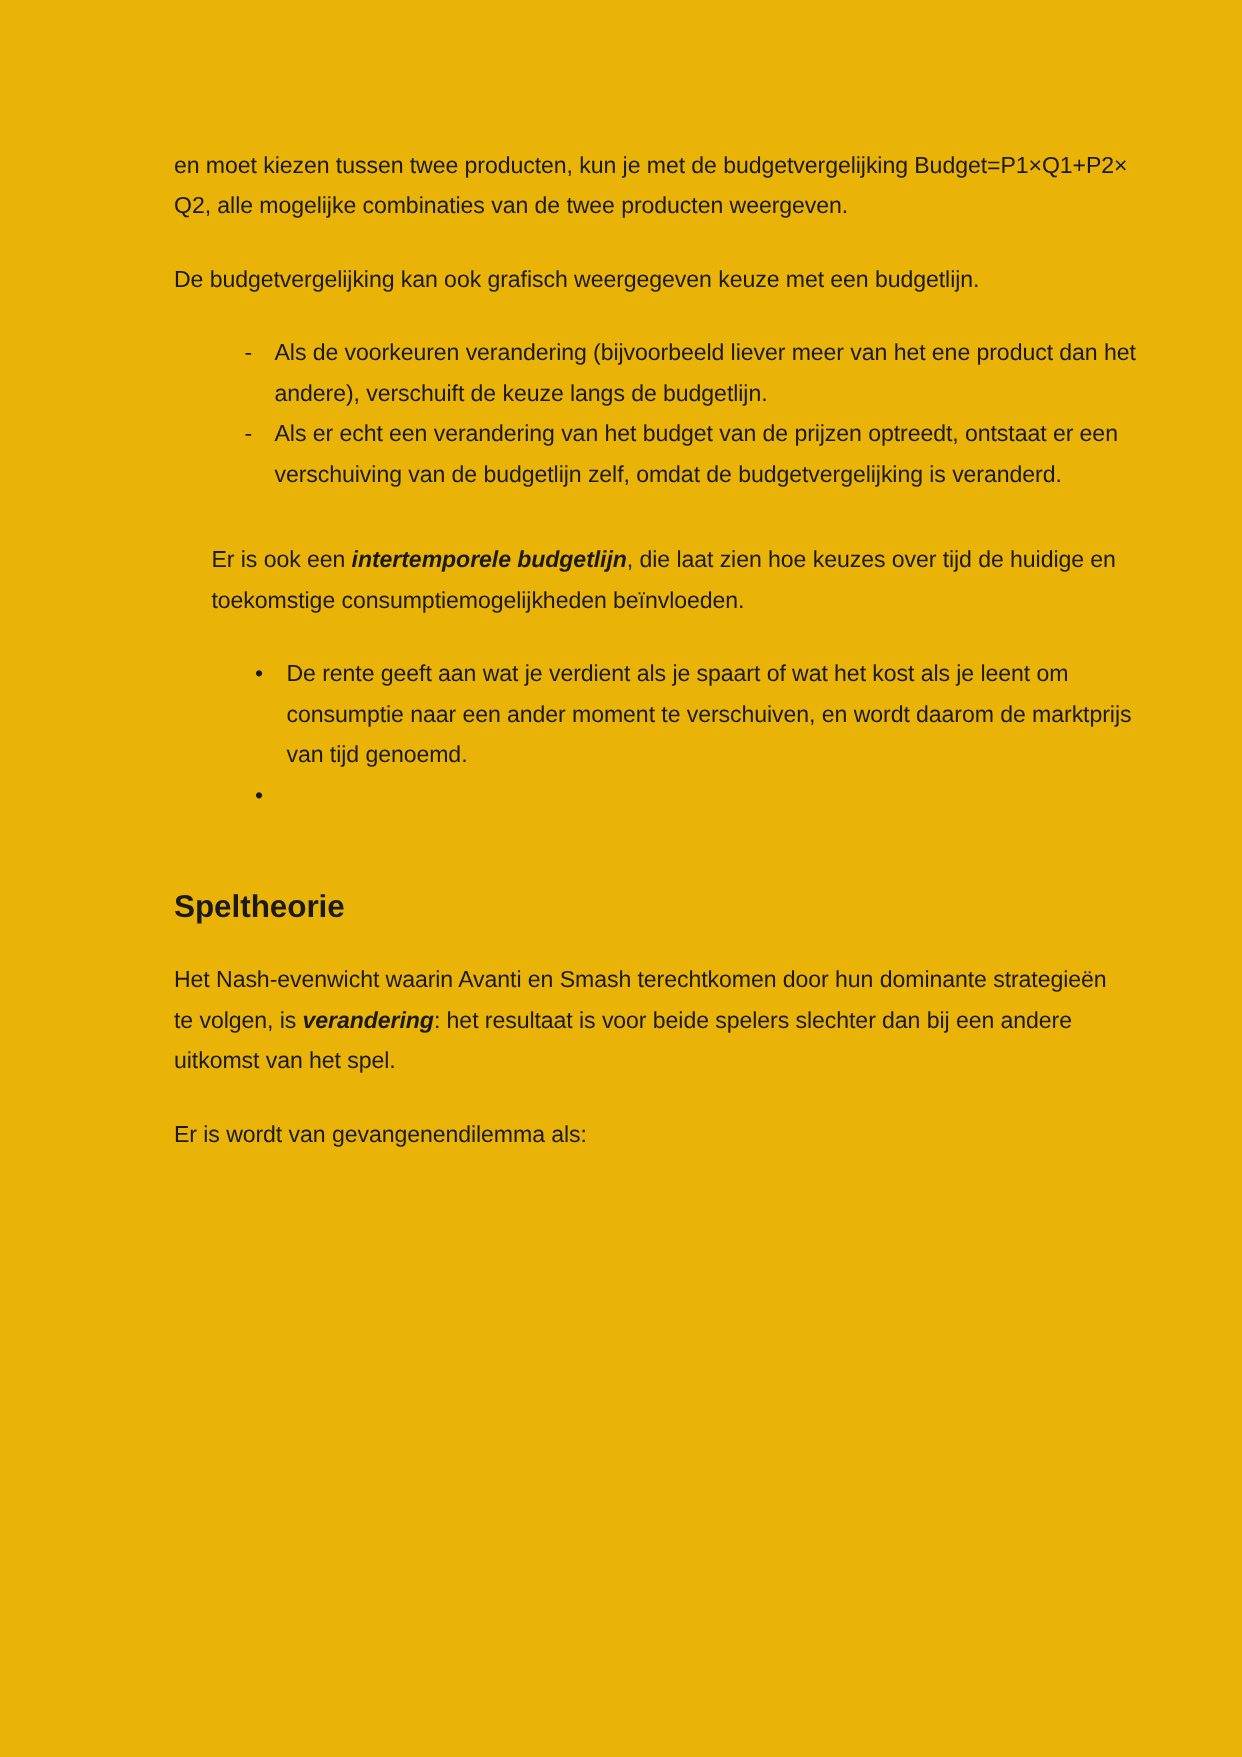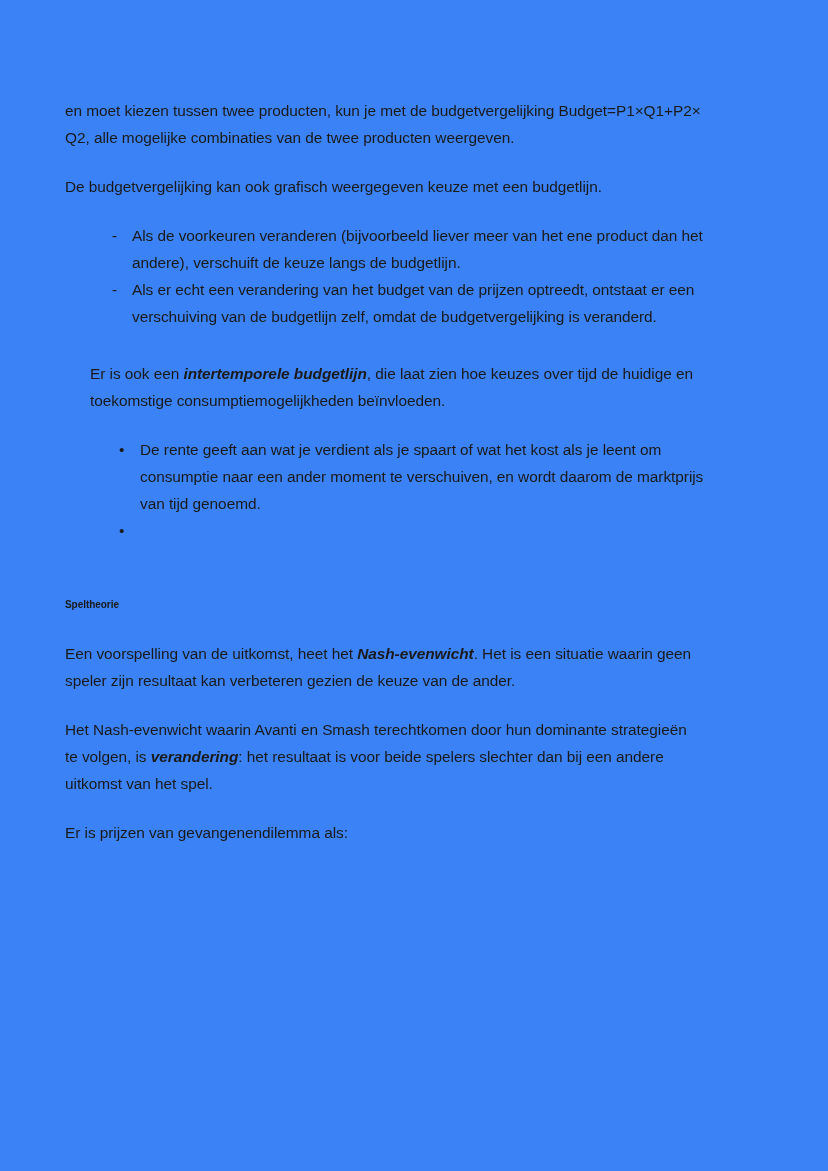--- a/index.html
+++ b/index.html
@@ -12,24 +12,24 @@
     height: 1171px;
     font-family: "Liberation Sans", sans-serif;
     color: #1a1a1a;
     -webkit-font-smoothing: antialiased;
   }
 
   #page {
     position: relative;
     width: 828px;
     height: 1171px;
-    background: #3b82f6;
+    background: #eab308;
     overflow: hidden;
     box-sizing: border-box;
-    padding: 97px 95px 0 65px;
+    padding: 97px 95px 0 116px;
   }
 
   .doc-body {
     width: 636px;
   }
 
   
   p.para {
     margin: 0 0 22px 0;
     font-size: 15.4px;
@@ -92,21 +92,21 @@
     position: absolute;
     left: 2px;
     top: 0;
     font-size: 15.4px;
     line-height: 27px;
   }
 
   
   h2.section-heading {
     margin: 0 0 22px 0;
-    font-size: 10px;
+    font-size: 21px;
     line-height: 27px;
     font-weight: 700;
     letter-spacing: -0.05px;
   }
 
   .spacer-lg { height: 52px; }
   .spacer-sm { height: 8px; }
 </style>
 </head>
 <body>
@@ -114,21 +114,21 @@
 <div id="page">
   <div class="doc-body">
 
     <p class="para">en moet kiezen tussen twee producten, kun je met de budgetvergelijking Budget=P1×Q1+P2× Q2, alle mogelijke combinaties van de twee producten weergeven.</p>
 
     <p class="para">De budgetvergelijking kan ook grafisch weergegeven keuze met een budgetlijn.</p>
 
     <ul class="dash-list">
       <li>
         <span class="marker">-</span>
-        <span>Als de voorkeuren veranderen (bijvoorbeeld liever meer van het ene product dan het andere), verschuift de keuze langs de budgetlijn.</span>
+        <span>Als de voorkeuren verandering (bijvoorbeeld liever meer van het ene product dan het andere), verschuift de keuze langs de budgetlijn.</span>
       </li>
       <li>
         <span class="marker">-</span>
         <span>Als er echt een verandering van het budget van de prijzen optreedt, ontstaat er een verschuiving van de budgetlijn zelf, omdat de budgetvergelijking is veranderd.</span>
       </li>
     </ul>
 
     <div class="spacer-sm"></div>
 
     <p class="para-indent">
@@ -145,24 +145,21 @@
       <li>
         <span class="marker">•</span>
       </li>
     </ul>
 
     <div class="spacer-lg"></div>
 
     <h2 class="section-heading">Speltheorie</h2>
 
 
-    <p class="para">
-      <span>Een voorspelling van de uitkomst, heet het </span><b>Nash-evenwicht</b><span>. Het is een situatie waarin geen speler zijn resultaat kan verbeteren gezien de keuze van de ander.</span>
-    </p>
 
     <p class="para">
       <span>Het Nash-evenwicht waarin Avanti en Smash terechtkomen door hun dominante strategieën te volgen, is </span><b>verandering</b><span>: het resultaat is voor beide spelers slechter dan bij een andere uitkomst van het spel.</span>
     </p>
 
-    <p class="para">Er is prijzen van gevangenendilemma als:</p>
+    <p class="para">Er is wordt van gevangenendilemma als:</p>
 
   </div>
 </div>
 
 </body></html>

